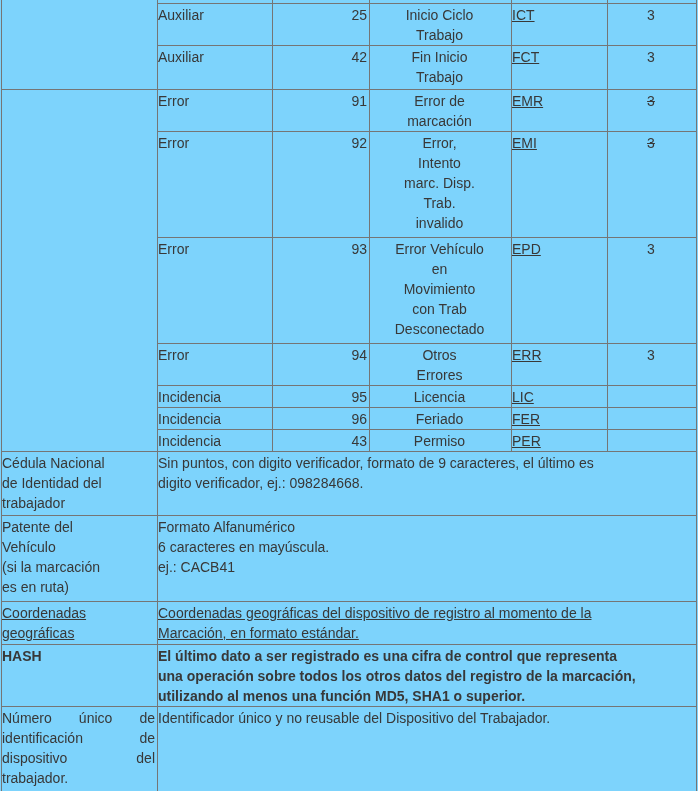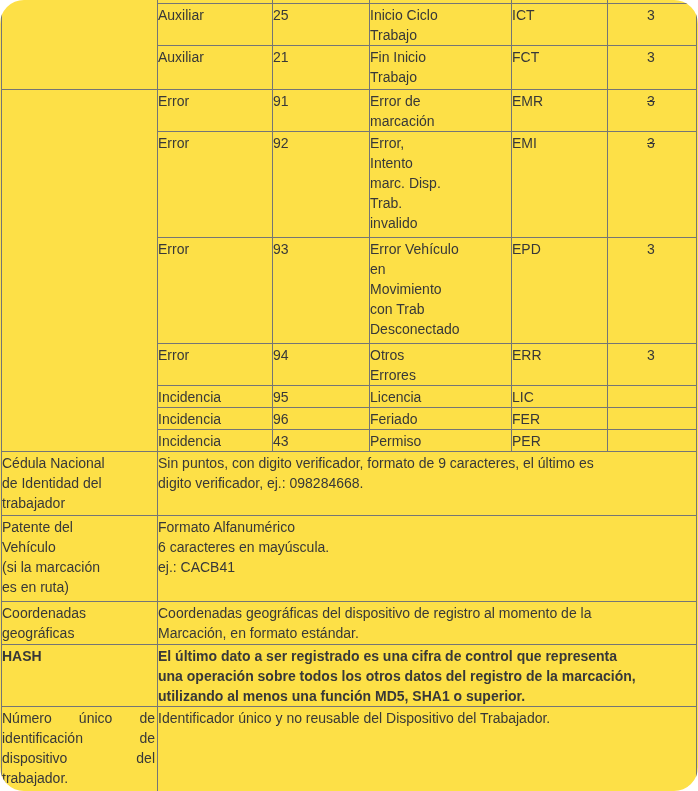--- a/index.html
+++ b/index.html
@@ -4,25 +4,24 @@
 <style>
   html, body {
     margin: 0;
     padding: 0;
     background: #ffffff;
   }
   .page {
     position: relative;
     width: 698px;
     height: 791px;
-    background: #fde047;
+    background: #7dd3fc;
     overflow: hidden;
     font-family: "Liberation Sans", "DejaVu Sans", sans-serif;
     color: #383838;
-    border-radius: 24px;
   }
   table.doc {
     border-collapse: collapse;
     table-layout: fixed;
     width: 696px;
     margin-left: 1px;
   }
   table.doc td {
     border: 1.5px solid #757575;
     vertical-align: top;
@@ -32,35 +31,35 @@
     overflow: hidden;
   }
   
   tr.cut { height: 3px; }
   tr.cut td { border-top: none; border-bottom: 1.5px solid #757575; padding: 0; }
   tr.cut td.grp { border-bottom: none; }
   td.grp { border-top: none; }
 
   
   td.cat  { padding-left: 16px; }
-  td.num  { text-align: left; }
-  td.desc { padding-left: 19px; white-space: pre-line; }
-  td.code { padding-left: 20px; }
+  td.num  { text-align: right; }
+  td.desc { padding-left: 19px; white-space: pre-line; text-align: center; }
+  td.code { padding-left: 20px; text-decoration: underline; }
   td.dig  { text-align: center; }
 
   
   tr.rh42  { height: 42px; }
   tr.rh44  { height: 44px; }
   tr.rh106 { height: 106px; }
   tr.rh40  { height: 40px; }
   tr.rh22  { height: 22px; }
   tr.rh21  { height: 21px; }
   tr.rh64  { height: 64px; }
   tr.rh86  { height: 86px; }
-  tr.rh43  { height: 43px; }
+  tr.rh43  { height: 43px; text-decoration: underline; }
   tr.rh62  { height: 62px; font-weight: bold; }
   tr.rh88  { height: 88px; }
 
   
   td.label   { padding-left: 8px; padding-right: 6px; white-space: pre-line; margin-top: 12px; }
   td.label.justify { white-space: normal; text-align: justify; }
   td.content { padding-left: 16px; padding-right: 0; white-space: pre-line; }
   td.vmid    { vertical-align: middle; }
 
   .strike { text-decoration: line-through; }
@@ -93,21 +92,21 @@
       <td class="cat">Auxiliar</td>
       <td class="num">25</td>
       <td class="desc">Inicio Ciclo
 Trabajo</td>
       <td class="code">ICT</td>
       <td class="dig"><span>3</span></td>
     </tr>
 
     <tr class="rh44">
       <td class="cat">Auxiliar</td>
-      <td class="num">21</td>
+      <td class="num">42</td>
       <td class="desc">Fin Inicio
 Trabajo</td>
       <td class="code">FCT</td>
       <td class="dig"><span>3</span></td>
     </tr>
 
     <tr class="rh42">
       <td rowspan="7"></td>
       <td class="cat">Error</td>
       <td class="num">91</td>

